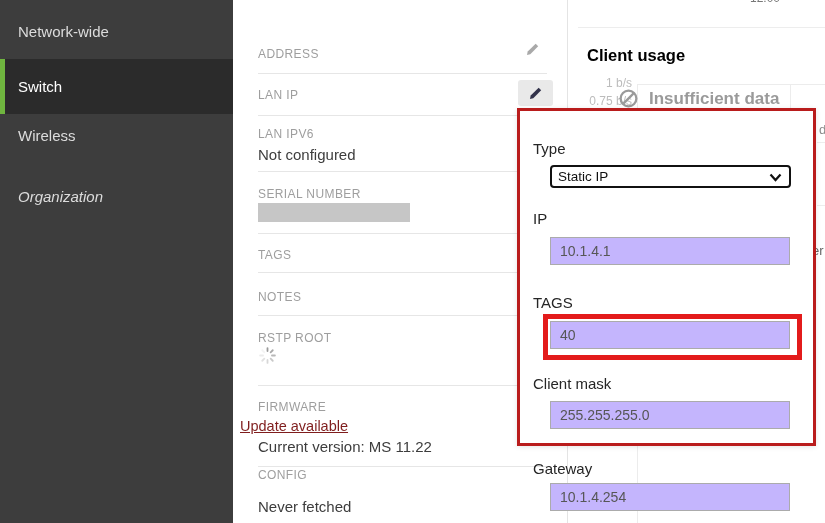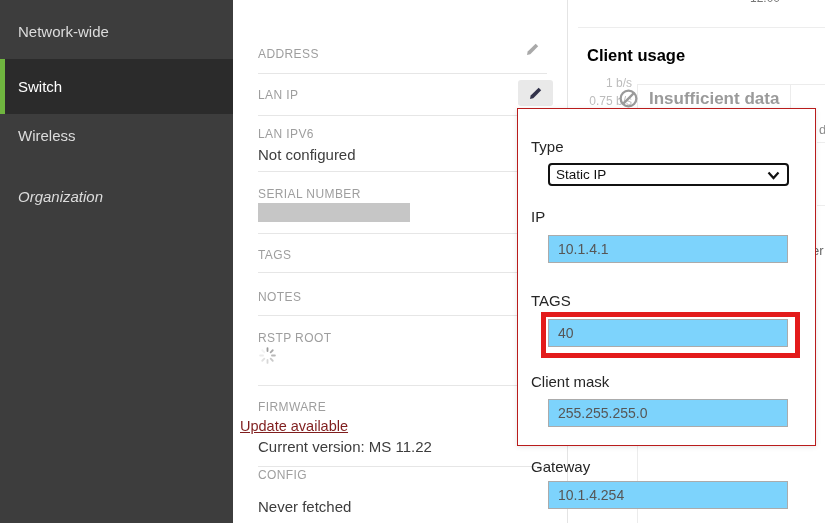--- a/index.html
+++ b/index.html
@@ -35,25 +35,25 @@
   .plot { position:absolute; left:637px; top:84px; width:188px; height:439px;
           border-left:1px solid #ececec; border-top:1px solid #ececec; }
   .gridline { position:absolute; left:790px; top:84px; width:1px; height:100px; background:#ececec; }
   .no-data { position:absolute; left:618px; top:88px; display:flex; align-items:flex-end; gap:10px; }
   .no-data .txt { font-size:17px; font-weight:bold; color:#9a9a9a; }
   .frag { position:absolute; font-size:13px; color:#8a8a8a; }
   .sliver-line { position:absolute; left:817px; width:8px; height:1px; background:#ededed; }
 
   
   .popup { position:absolute; left:517px; top:108px; width:299px; height:338px; background:#fff;
-           border:1px solid #b91c1c; box-shadow:0 1px 5px rgba(0,0,0,.10); z-index:5; }
+           border:3px solid #b91c1c; box-shadow:0 1px 5px rgba(0,0,0,.10); z-index:5; }
   .p-label { position:absolute; left:13px; font-size:15px; color:#262626; }
   .p-input { position:absolute; left:30px; width:240px; height:28px; border:1px solid #ababab;
              font-size:14px; color:#565656; padding-left:9px; font-family:"Liberation Sans", sans-serif;
-             background:#7dd3fc; outline:none; }
+             background:#c4b5fd; outline:none; }
   .p-select { position:absolute; left:30px; top:54px; width:241px; height:23px; border:2px solid #111;
               border-radius:4px; display:flex; align-items:center; padding-left:6px; font-size:13.5px;
               color:#111; background:#fff; cursor:pointer; }
   .p-select svg { position:absolute; right:7px; top:6px; }
   .red-annotation { position:absolute; left:23px; top:203px; width:259px; height:46px;
                     border:5px solid #e31b1b; pointer-events:none; z-index:8; }
 </style>
 </head>
 <body>
 

